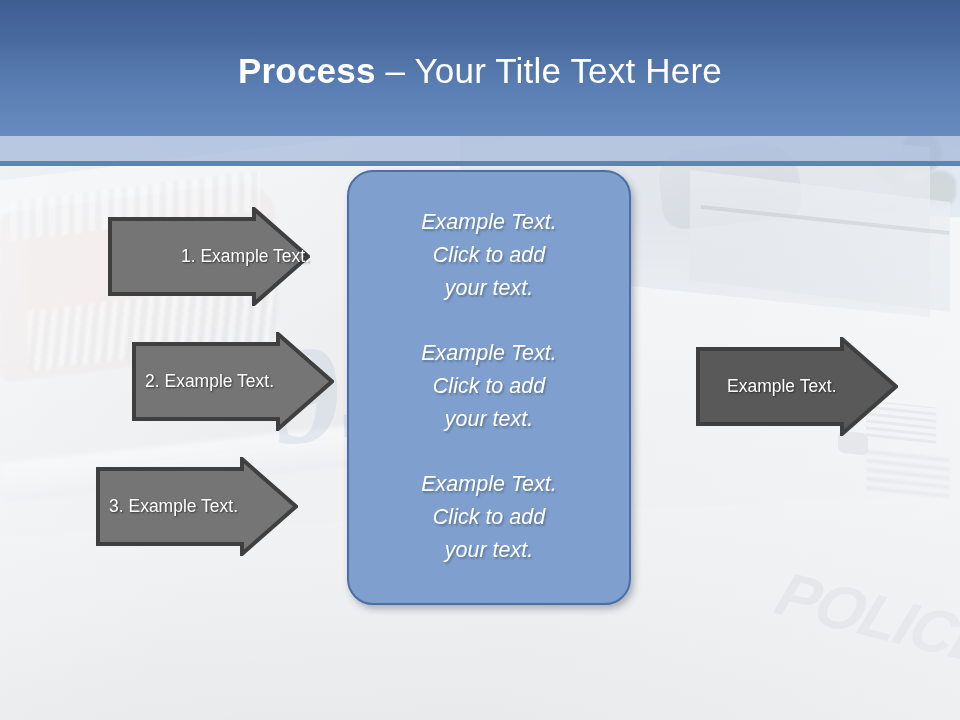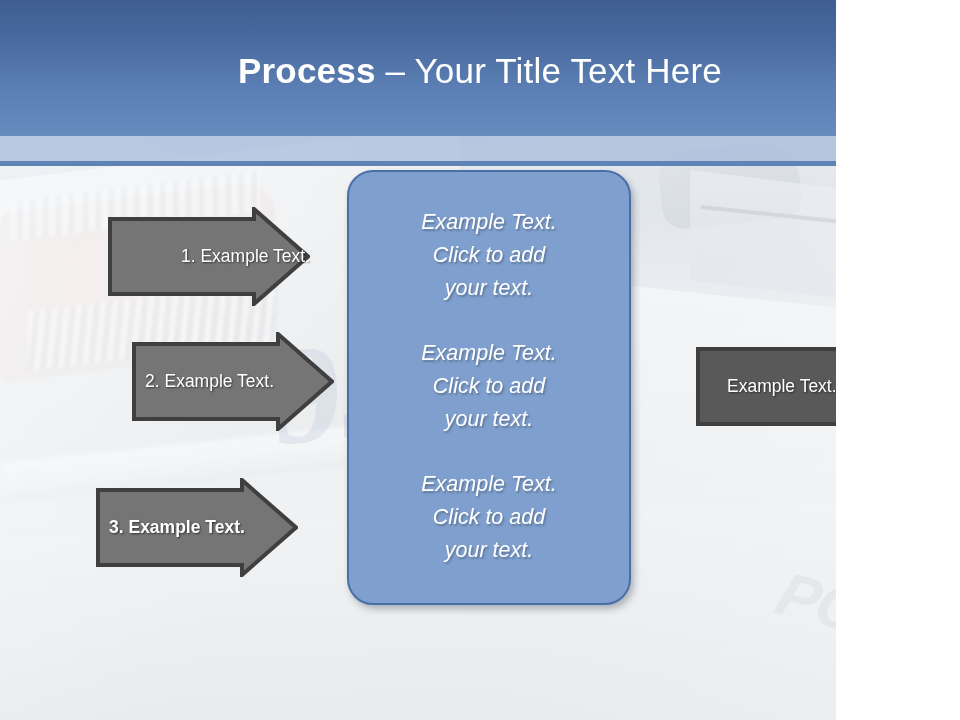--- a/index.html
+++ b/index.html
@@ -5,21 +5,21 @@
   html, body {
     margin: 0;
     padding: 0;
     background: #ffffff;
   }
   body {
     font-family: "Liberation Sans", sans-serif;
   }
   .slide {
     position: relative;
-    width: 836px;
+    width: 960px;
     height: 720px;
     overflow: hidden;
     background: #14532d;
   }
 
   
   .photo {
     position: absolute;
     left: 0; top: 136px;
     width: 960px; height: 584px;
@@ -234,21 +234,21 @@
     box-sizing: border-box;
   }
   .arrow svg { position: absolute; left: 0; top: 0; }
   .arrow .arrow-label {
     position: relative;
     z-index: 2;
     white-space: nowrap;
   }
   .arrow-left-1 { left: 108px; top: 207px; width: 202px; height: 99px; justify-content: flex-end; }
   .arrow-left-2 { left: 96px; top: 332px; width: 202px; height: 99px; margin-left: 36px; }
-  .arrow-left-3 { left: 96px; top: 478px; width: 202px; height: 99px; font-weight: bold; }
+  .arrow-left-3 { left: 96px; top: 457px; width: 202px; height: 99px; }
   .arrow-right-1 { left: 696px; top: 337px; width: 202px; height: 99px; }
   .arrow-left-1 .arrow-label,
   .arrow-left-2 .arrow-label,
   .arrow-left-3 .arrow-label { margin-left: 13px; }
   .arrow-right-1 .arrow-label { margin-left: 31px; }
 
   
   .center-panel {
     position: absolute;
     left: 347px; top: 170px;

